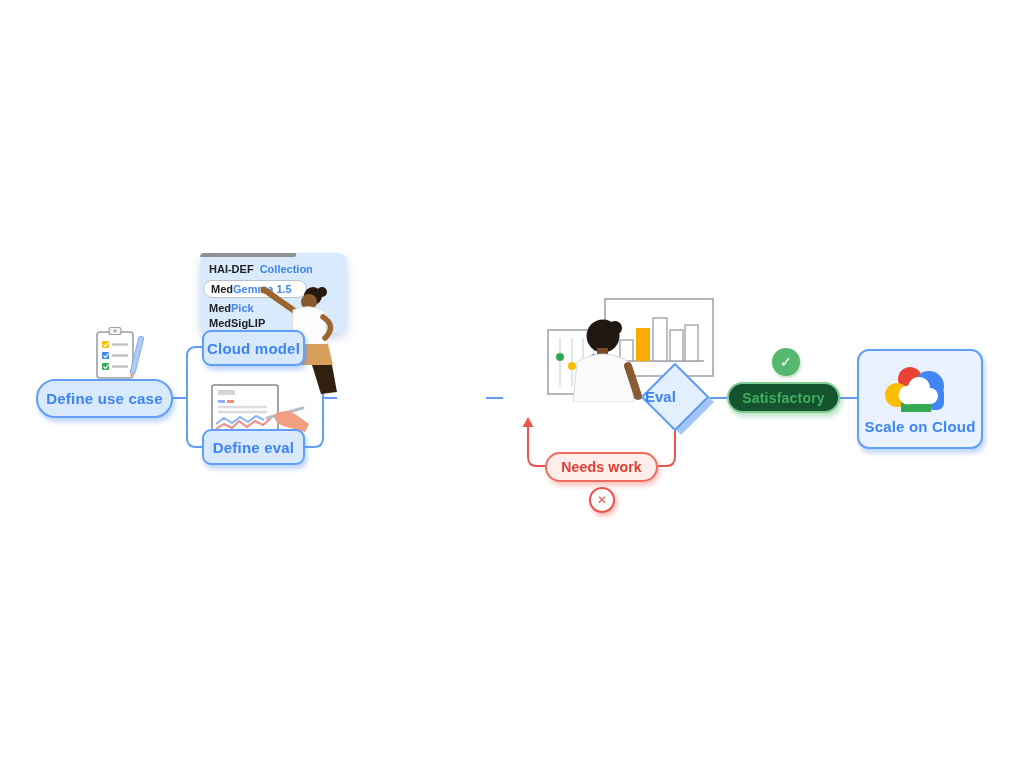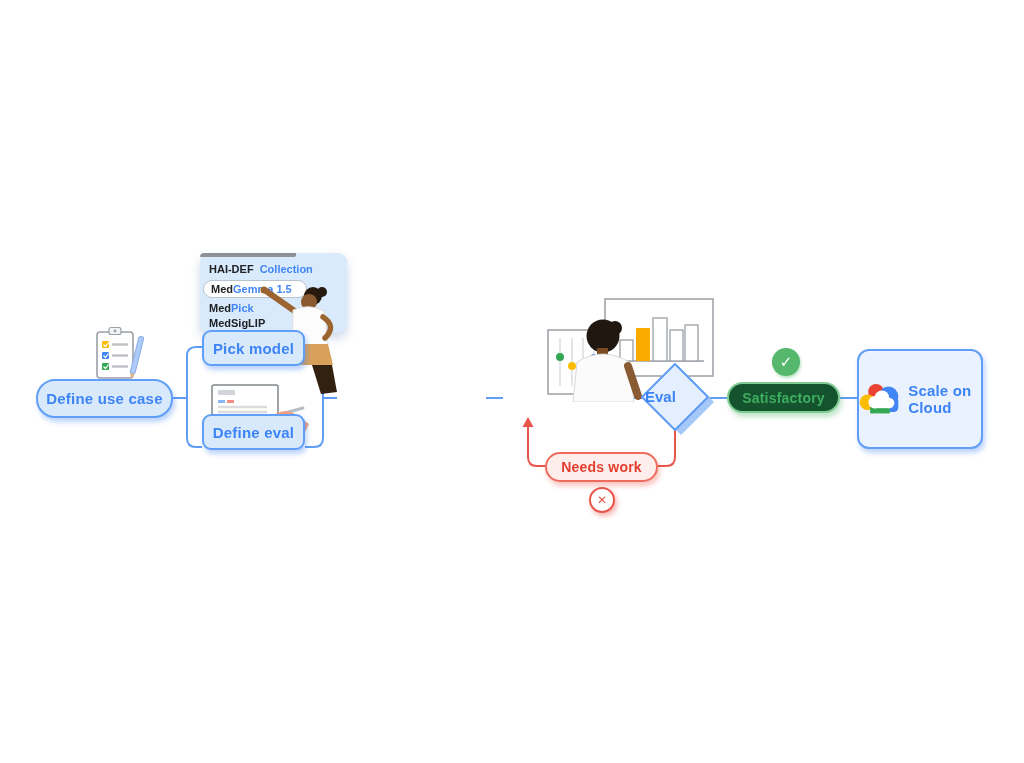--- a/index.html
+++ b/index.html
@@ -11,21 +11,21 @@
   
   .node{position:absolute;display:flex;align-items:center;justify-content:center;
         box-sizing:border-box;background:#d8e9fc;border:2px solid #609ef7;border-radius:9px;
         color:#3d84f5;font-size:15px;font-weight:600;letter-spacing:.2px;
         box-shadow:2px 4px 5px rgba(66,133,244,.35);z-index:30;}
   .pill{border-radius:999px;font-size:14px;}
   .pill.green{background:#14532d;border-color:#7fcb92;color:#3fae60;
         box-shadow:2px 4px 5px rgba(52,168,83,.3);}
   .pill.red{background:#fdeeec;border-color:#ee6b5e;color:#e33d2e;font-weight:700;
         box-shadow:2px 4px 5px rgba(234,67,53,.3);}
-  .bignode{flex-direction:row;gap:2px;border-radius:12px;background:#e9f2fe;}
+  .bignode{flex-direction:column;gap:2px;border-radius:12px;background:#e9f2fe;}
 
   
   .connectors{position:absolute;left:0;top:0;z-index:0;}
 
   
   .picker{position:absolute;left:200px;top:253px;width:111px;height:80px;z-index:10;
           background:#d9eafc;border-radius:9px;box-shadow:0 5px 10px rgba(60,100,160,.25);padding-left:36px;}
   .picker .topbar{position:absolute;left:0px;top:0px;width:96px;height:4px;background:#8d9196;
           border-top-left-radius:9px;border-bottom-right-radius:4px;}
   .picker .row{position:absolute;font-size:11px;white-space:nowrap;}
@@ -161,24 +161,24 @@
     <rect x="57" y="58" width="11" height="8" fill="#7c4a21"></rect>
     <path d="M37,72 Q63,56 89,72 L94,112 L33,112 Z" fill="#fbfbfb" stroke="#d8d8d8" stroke-width="1"></path>
     <path d="M88,76 L98,106" stroke="#8a5a33" stroke-width="8" stroke-linecap="round" fill="none"></path>
   </svg>
 
   <div class="node" style="left:36px;top:379px;width:137px;height:39px;border-radius:19px;">
     <span>Define use case</span>
   </div>
 
   <div class="node" style="left:202px;top:330px;width:103px;height:36px;">
-    <span>Pick model</span>
-  </div>
-
-  <div class="node" style="left:202px;top:414px;width:103px;height:36px;">
+    <span>Cloud model</span>
+  </div>
+
+  <div class="node" style="left:202px;top:429px;width:103px;height:36px;">
     <span>Define eval</span>
   </div>
 
 
 
   <svg class="abs" style="left:632px;top:354px;z-index:30;" width="90" height="90" viewBox="0 0 90 90">
     <polygon points="46,11 79,44 46,77 13,44" fill="#a5c6f8" transform="translate(3,4)"></polygon>
     <polygon points="43,10 76,43 43,76 10,43" fill="#e3effd" stroke="#5e9cf6" stroke-width="2" stroke-linejoin="round"></polygon>
   </svg>
   <div class="diamond-label">Eval</div>

